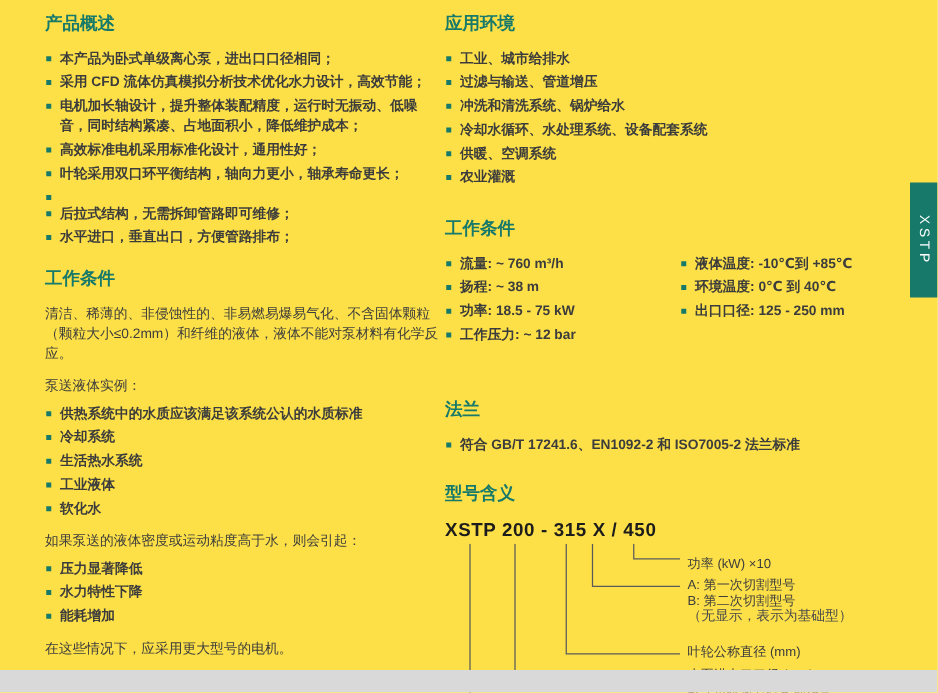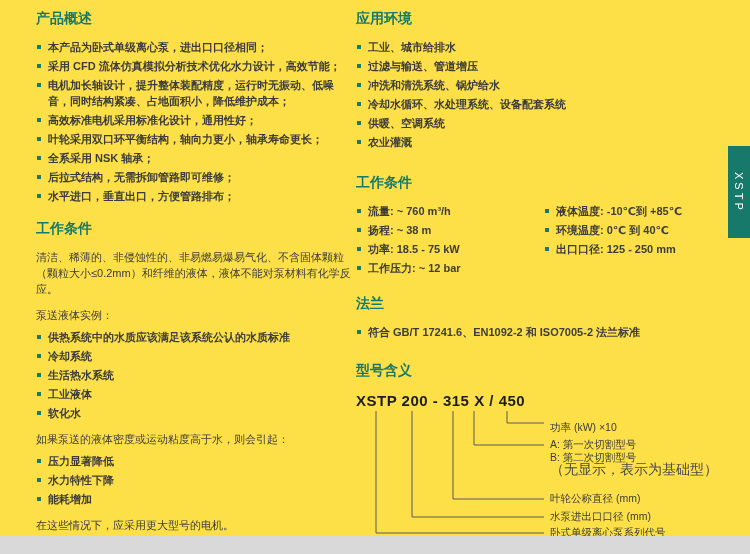--- a/index.html
+++ b/index.html
@@ -15,21 +15,21 @@
   .sq{flex:none;width:4px;height:4px;background:var(--accent,#17796a);margin:6px 7px 0 1px;}
   .para{font-size:11px;line-height:16px;margin:0 0 10px 0;}
   .para.tight{margin-bottom:6px;}
   .wc-cols{display:flex;}
   .wc-col1{width:188px;}
   .wc-col2{flex:1;}
   .model-line{font-size:15px;font-weight:bold;color:#1c1c1c;letter-spacing:0.5px;margin:12px 0 2px 0;}
   .model-diagram{position:relative;height:140px;margin-top:2px;}
   .model-diagram svg{position:absolute;left:0;top:0;}
   .mlabel{position:absolute;left:194px;font-size:10.5px;color:#3c3c3c;line-height:12px;white-space:nowrap;}
-  .mlabel.small{font-size:14px;color:#4a4a4a;}
+  .mlabel.small{font-size:11px;color:#4a4a4a;}
   .side-tab{position:absolute;right:0;top:146px;width:22px;height:92px;background:var(--accent,#17796a);color:#ffffff;display:flex;align-items:center;justify-content:center;writing-mode:vertical-rl;font-size:11px;letter-spacing:3px;}
   .footer-bar{position:absolute;left:0;bottom:0;width:750px;height:18px;background:var(--footer,#d9d9d9);}
 </style>
 </head>
 <body>
 
 <div class="page">
 
   <div class="col col-left">
 
@@ -57,21 +57,20 @@
             <span>高效标准电机采用标准化设计，通用性好；</span>
           </li>
 
           <li>
             <span class="sq"></span>
             <span>叶轮采用双口环平衡结构，轴向力更小，轴承寿命更长；</span>
           </li>
 
           <li>
             <span class="sq"></span>
-            <span>全系采用 NSK 轴承；</span>
           </li>
 
           <li>
             <span class="sq"></span>
             <span>后拉式结构，无需拆卸管路即可维修；</span>
           </li>
 
           <li>
             <span class="sq"></span>
             <span>水平进口，垂直出口，方便管路排布；</span>
@@ -210,21 +209,21 @@
             </li>
 
             <li>
               <span class="sq"></span>
               <span>出口口径: 125 - 250 mm</span>
             </li>
           </ul>
       </div>
     </div>
 
-    <div class="sec" style="margin-top:16px;">
+    <div class="sec" style="margin-top:40px;">
       <h2 class="sec-title">法兰</h2>
       <ul class="bullets">
 
           <li>
             <span class="sq"></span>
             <span>符合 GB/T 17241.6、EN1092-2 和 ISO7005-2 法兰标准</span>
           </li>
         </ul>
     </div>
 

